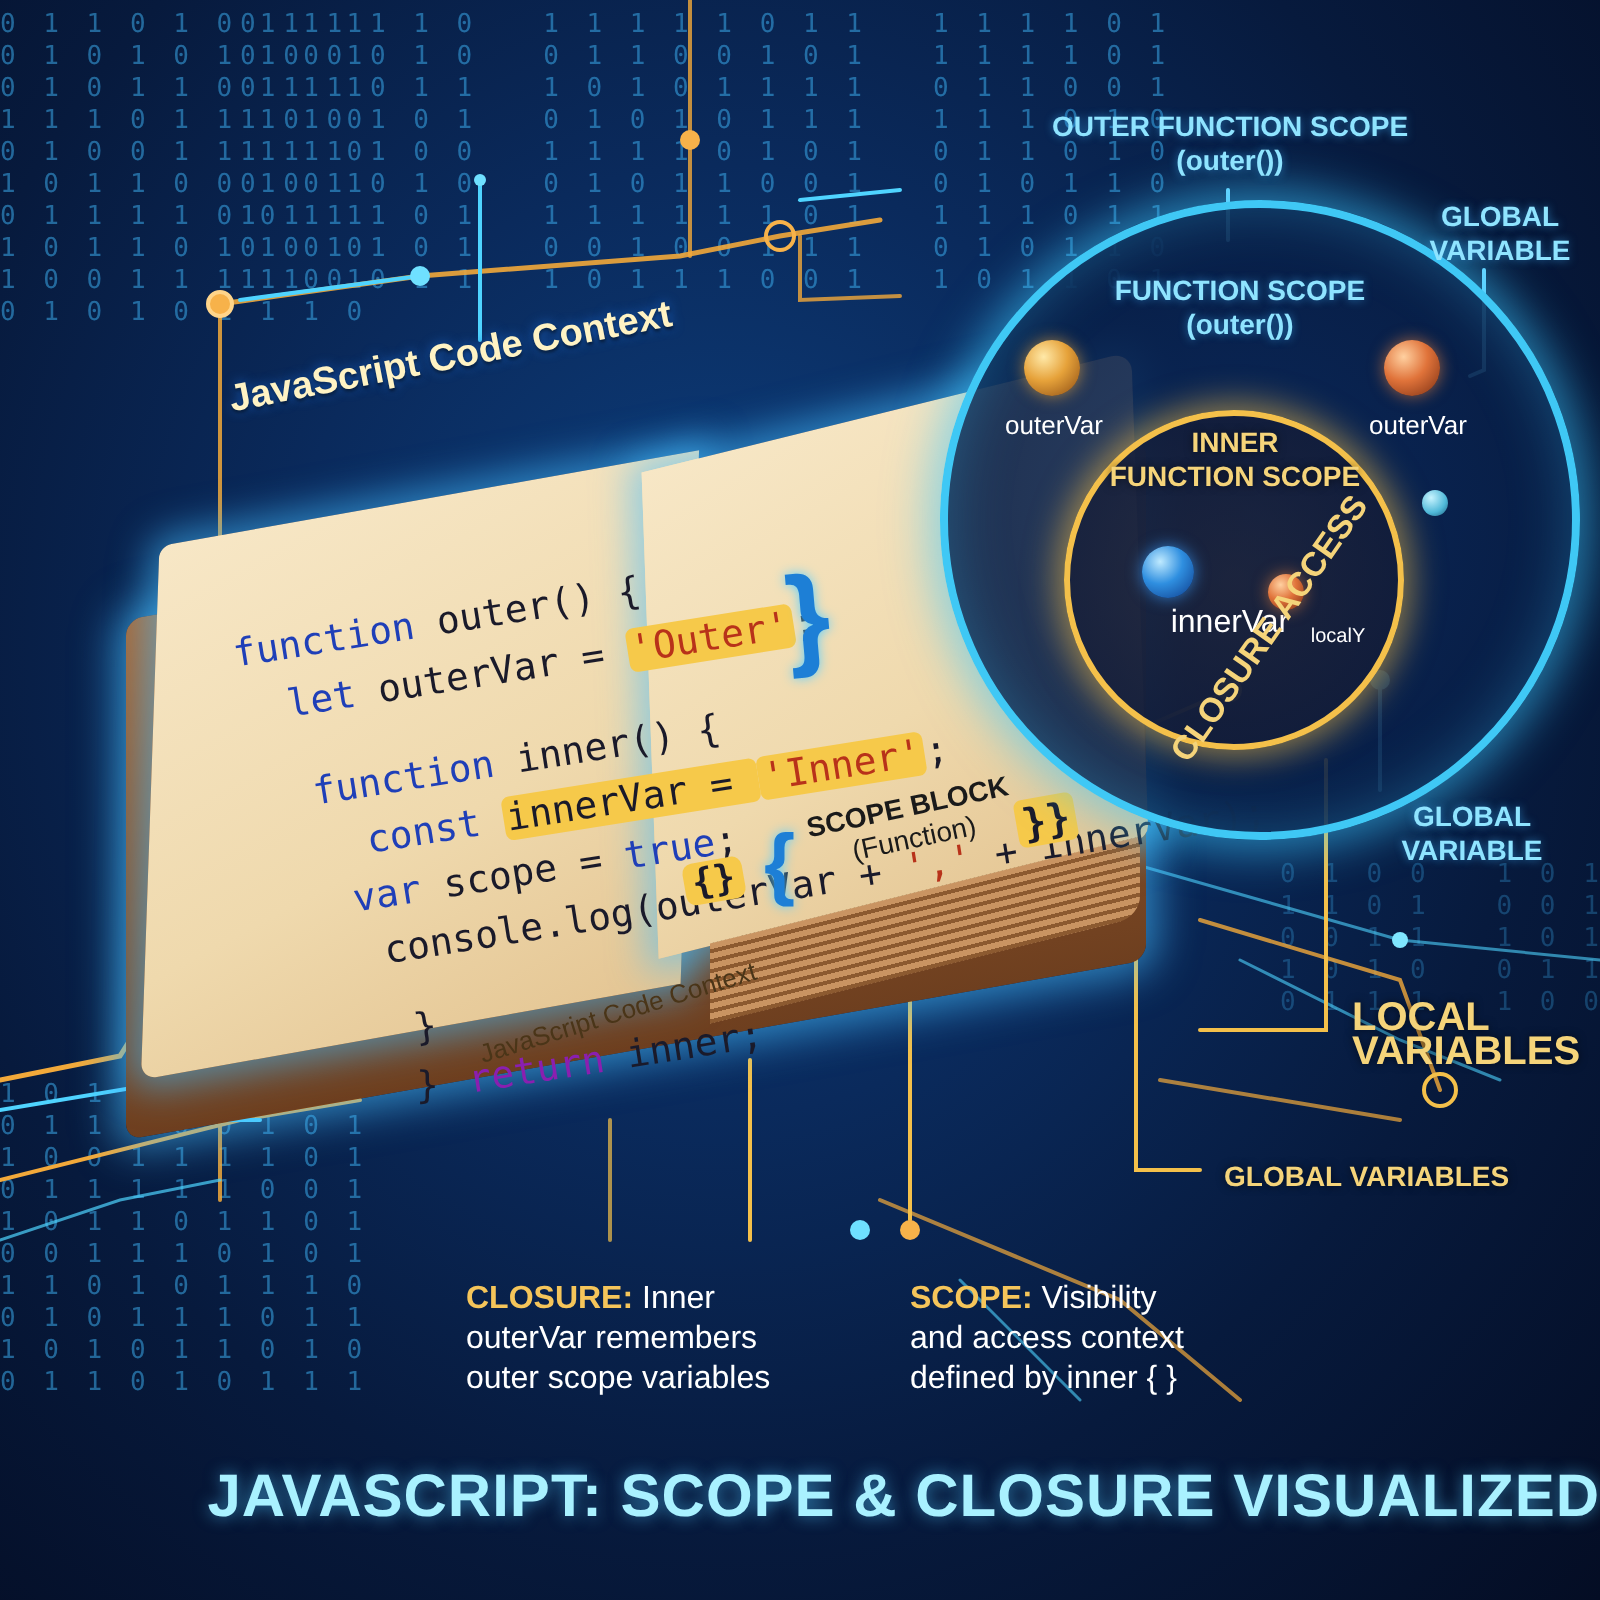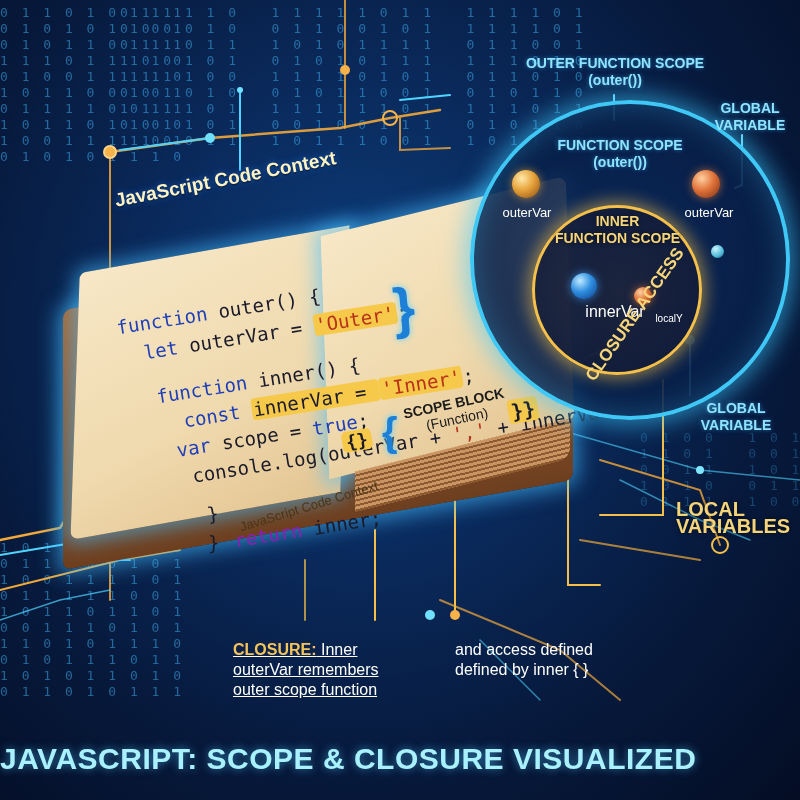--- a/index.html
+++ b/index.html
@@ -74,24 +74,23 @@
   .orb-orange { background: radial-gradient(circle at 35% 30%, #ffd0a0 0%, #e0733a 45%, #7a2e12 100%); box-shadow: 0 0 8px rgba(255,140,60,0.6); }
   .orb-blue { background: radial-gradient(circle at 35% 30%, #bfeaff 0%, #2f8fe0 45%, #0d3a8a 100%); box-shadow: 0 0 8px rgba(60,160,255,0.7); }
   .orb-cyan { background: radial-gradient(circle at 35% 30%, #c8f4ff 0%, #4fb8d8 60%, #1d5a7a 100%); }
   .closure-access {
     position: absolute; left: 596px; top: 330px; font-size: 17px; font-weight: bold; color: #f5d47a;
     transform: rotate(-55deg); transform-origin: left bottom; white-space: nowrap;
   }
   .caption { position: absolute; font-size: 16px; line-height: 20px; color: #ffffff; }
   .caption .kwc { color: #f5c55a; font-weight: bold; }
   .main-title {
-    position: absolute; left: 0; right: 0; top: 732px; text-align: left;
+    position: absolute; left: 0; right: 0; top: 732px; text-align: right;
     font-size: 30px; font-weight: bold; color: #a9f1ff; letter-spacing: 0.5px;
     text-shadow: 0 0 8px rgba(80,200,255,0.6);
-    margin-top: 10px;
   }
 </style>
 </head>
 <body>
 
 <div class="canvas">
 
   <div class="binary" style="left:0;top:5px;">0 1 1 0 1 0 1 1 1
 0 1 0 1 0 1 1 0 1
 0 1 0 1 1 0 1 1 1
@@ -248,25 +247,27 @@
   <div class="orb orb-orange" style="left:634px;top:287px;width:18px;height:18px;"></div>
   <div class="label white" style="left:639px;top:310px;width:60px;font-size:10px;">localY</div>
   <div class="orb orb-cyan" style="left:711px;top:245px;width:13px;height:13px;"></div>
 
   <div class="closure-access" style="left:598px;top:365px;">CLOSURE ACCESS</div>
 
   <div class="label cyan" style="left:686px;top:400px;width:100px;font-size:14px;white-space:pre-line;">GLOBAL
 VARIABLE</div>
   <div class="label gold" style="left:676px;top:501px;width:100px;font-size:20px;text-align:left;white-space:pre-line;">LOCAL
 VARIABLES</div>
-
-  <div class="caption" style="left:233px;top:640px;text-decoration:underline;">
+  <div class="label gold" style="left:612px;top:580px;width:170px;font-size:14px;text-align:left;">GLOBAL VARIABLES</div>
+
+  <div class="caption" style="left:233px;top:640px;">
     <div><span class="kwc">CLOSURE:</span><span> Inner</span></div>
     <div>outerVar remembers</div>
-    <div>outer scope function</div>
+    <div>outer scope variables</div>
   </div>
   <div class="caption" style="left:455px;top:640px;">
-    <div>and access defined</div>
+    <div><span class="kwc">SCOPE:</span><span> Visibility</span></div>
+    <div>and access context</div>
     <div>defined by inner { }</div>
   </div>
 
   <div class="main-title">JAVASCRIPT: SCOPE &amp; CLOSURE VISUALIZED</div>
 </div>
 
 </body></html>

